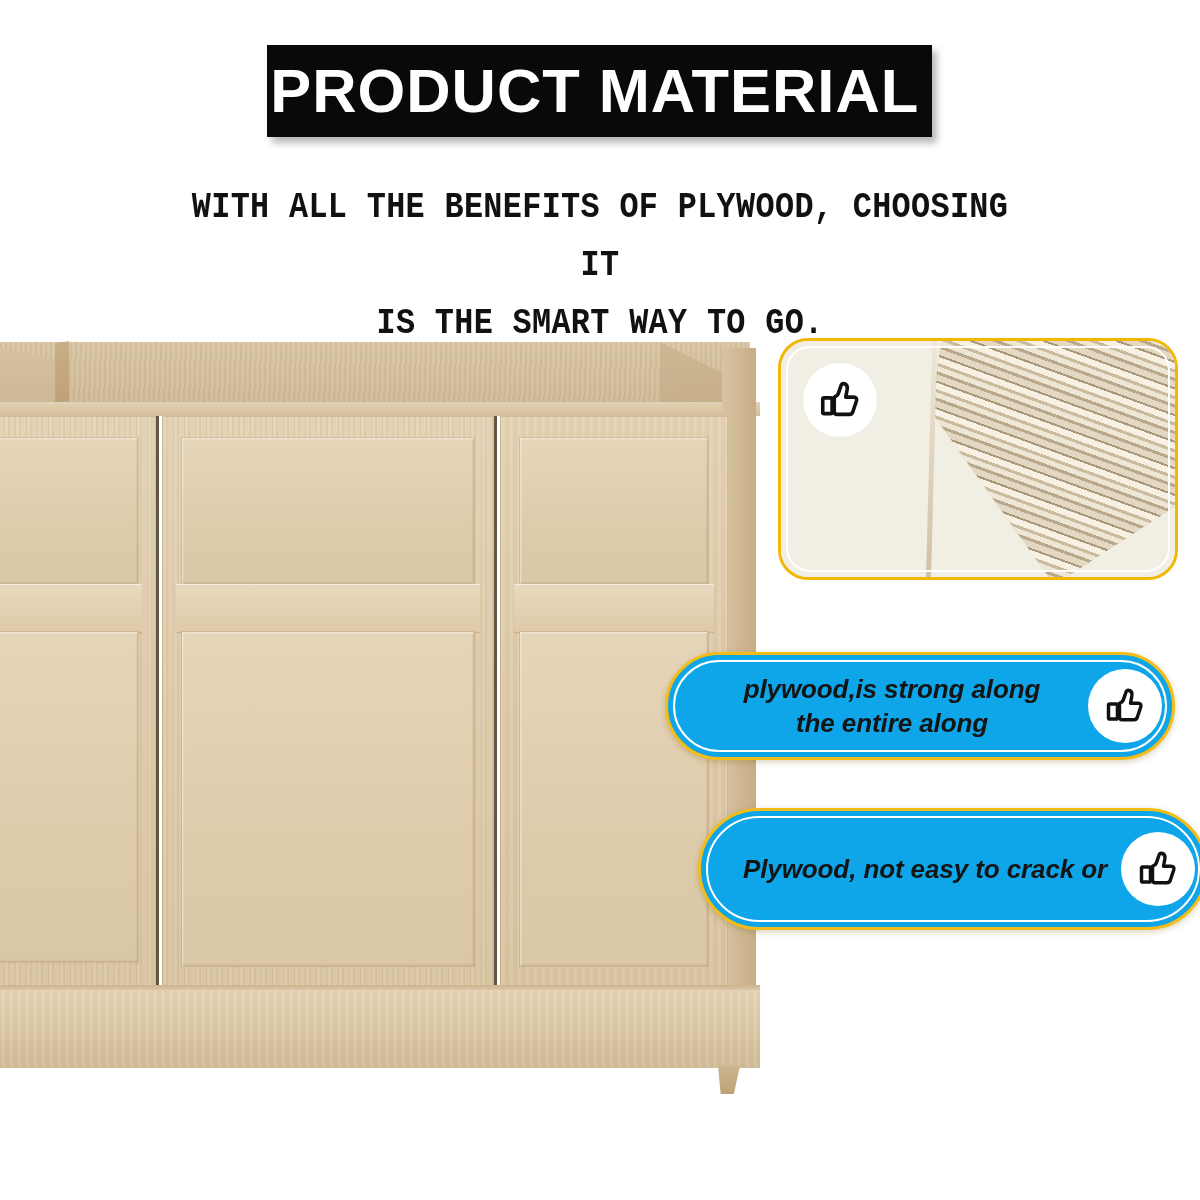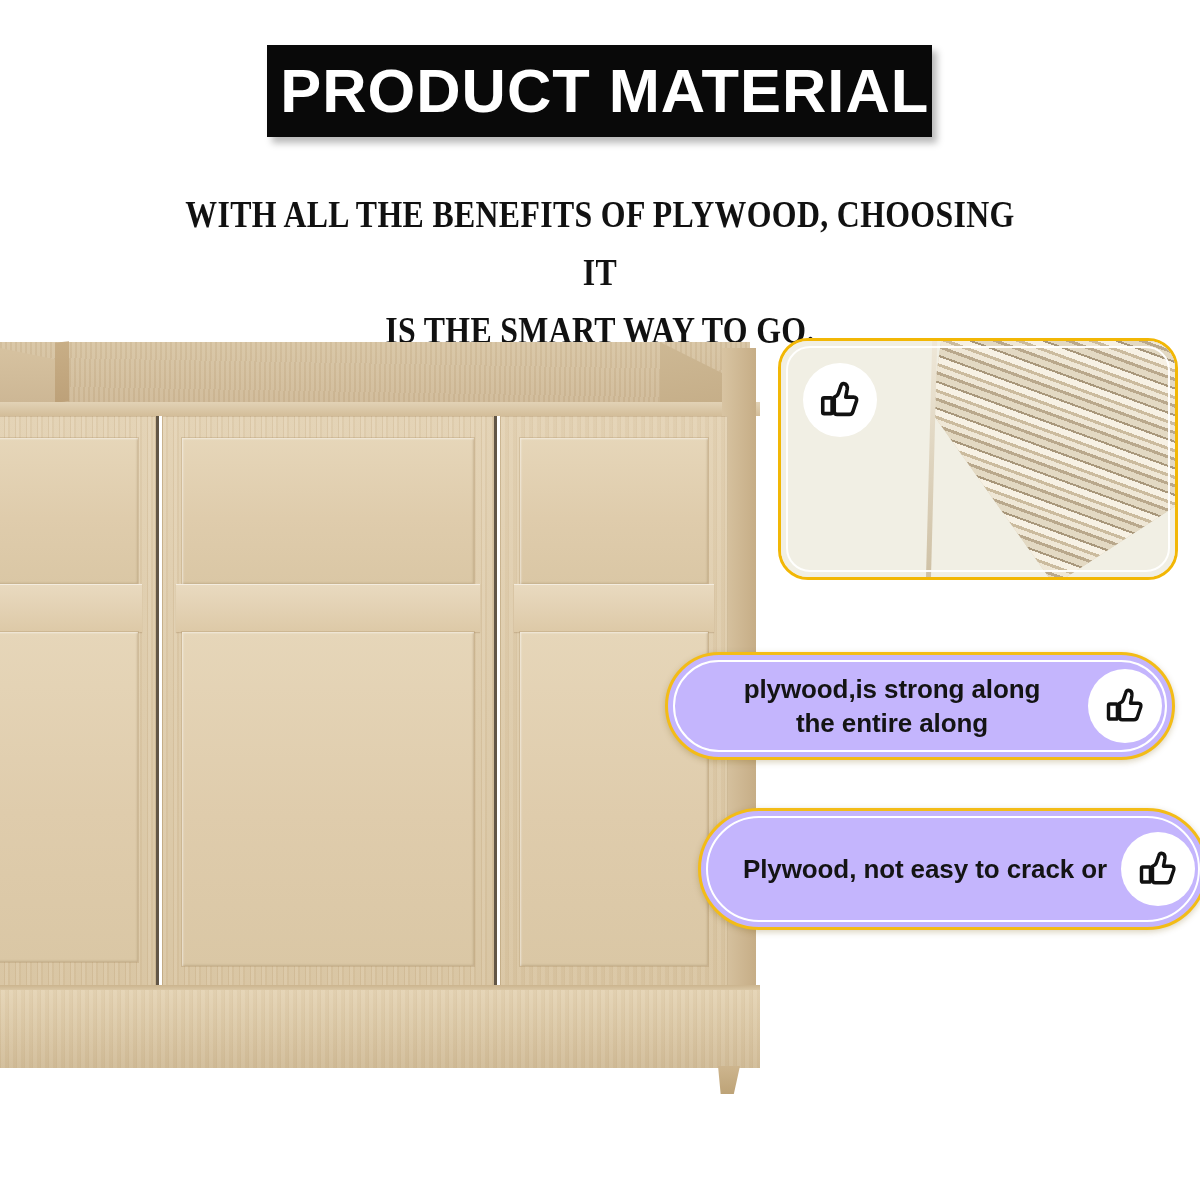--- a/index.html
+++ b/index.html
@@ -22,41 +22,41 @@
   .title-banner {
     position: absolute;
     left: 267px;
     top: 45px;
     width: 665px;
     height: 92px;
     background: #090909;
     box-shadow: 5px 6px 7px rgba(0,0,0,0.28);
     display: flex;
     align-items: center;
-    justify-content: flex-end;
+    justify-content: flex-start;
   }
   .title-banner .title-text {
     color: #ffffff;
     font-family: "Liberation Sans", sans-serif;
     font-size: 62px;
     font-weight: 700;
     letter-spacing: 1px;
     line-height: 1;
     transform: scaleX(0.99);
     white-space: nowrap;
   }
 
   .subtitle {
     position: absolute;
     left: 100px;
-    top: 186px;
+    top: 178px;
     width: 1000px;
     text-align: center;
     color: #111111;
-    font-family: Liberation Serif, serif;
+    font-family: Liberation Mono, monospace;
     font-weight: 700;
     font-size: 37px;
     line-height: 58px;
     letter-spacing: 0.4px;
   }
   .subtitle .ln {
     display: block;
     transform: scaleX(0.86);
   }
 
@@ -308,27 +308,28 @@
     display: flex;
     align-items: center;
     justify-content: center;
     z-index: 7;
   }
 
   
   .badge {
     position: absolute;
     box-sizing: border-box;
-    background: #c4b5fd;
+    background: #0ea5e9;
     border: 3px solid #F3BC17;
     border-radius: 999px;
     box-shadow: 0 2px 6px rgba(120,90,10,0.28);
     display: flex;
     align-items: center;
     z-index: 5;
+    font-style: italic;
   }
   .badge::after {
     content: "";
     position: absolute;
     inset: 5px;
     border: 2px solid #ffffff;
     border-radius: 999px;
     pointer-events: none;
   }
   .badge .badge-text {

